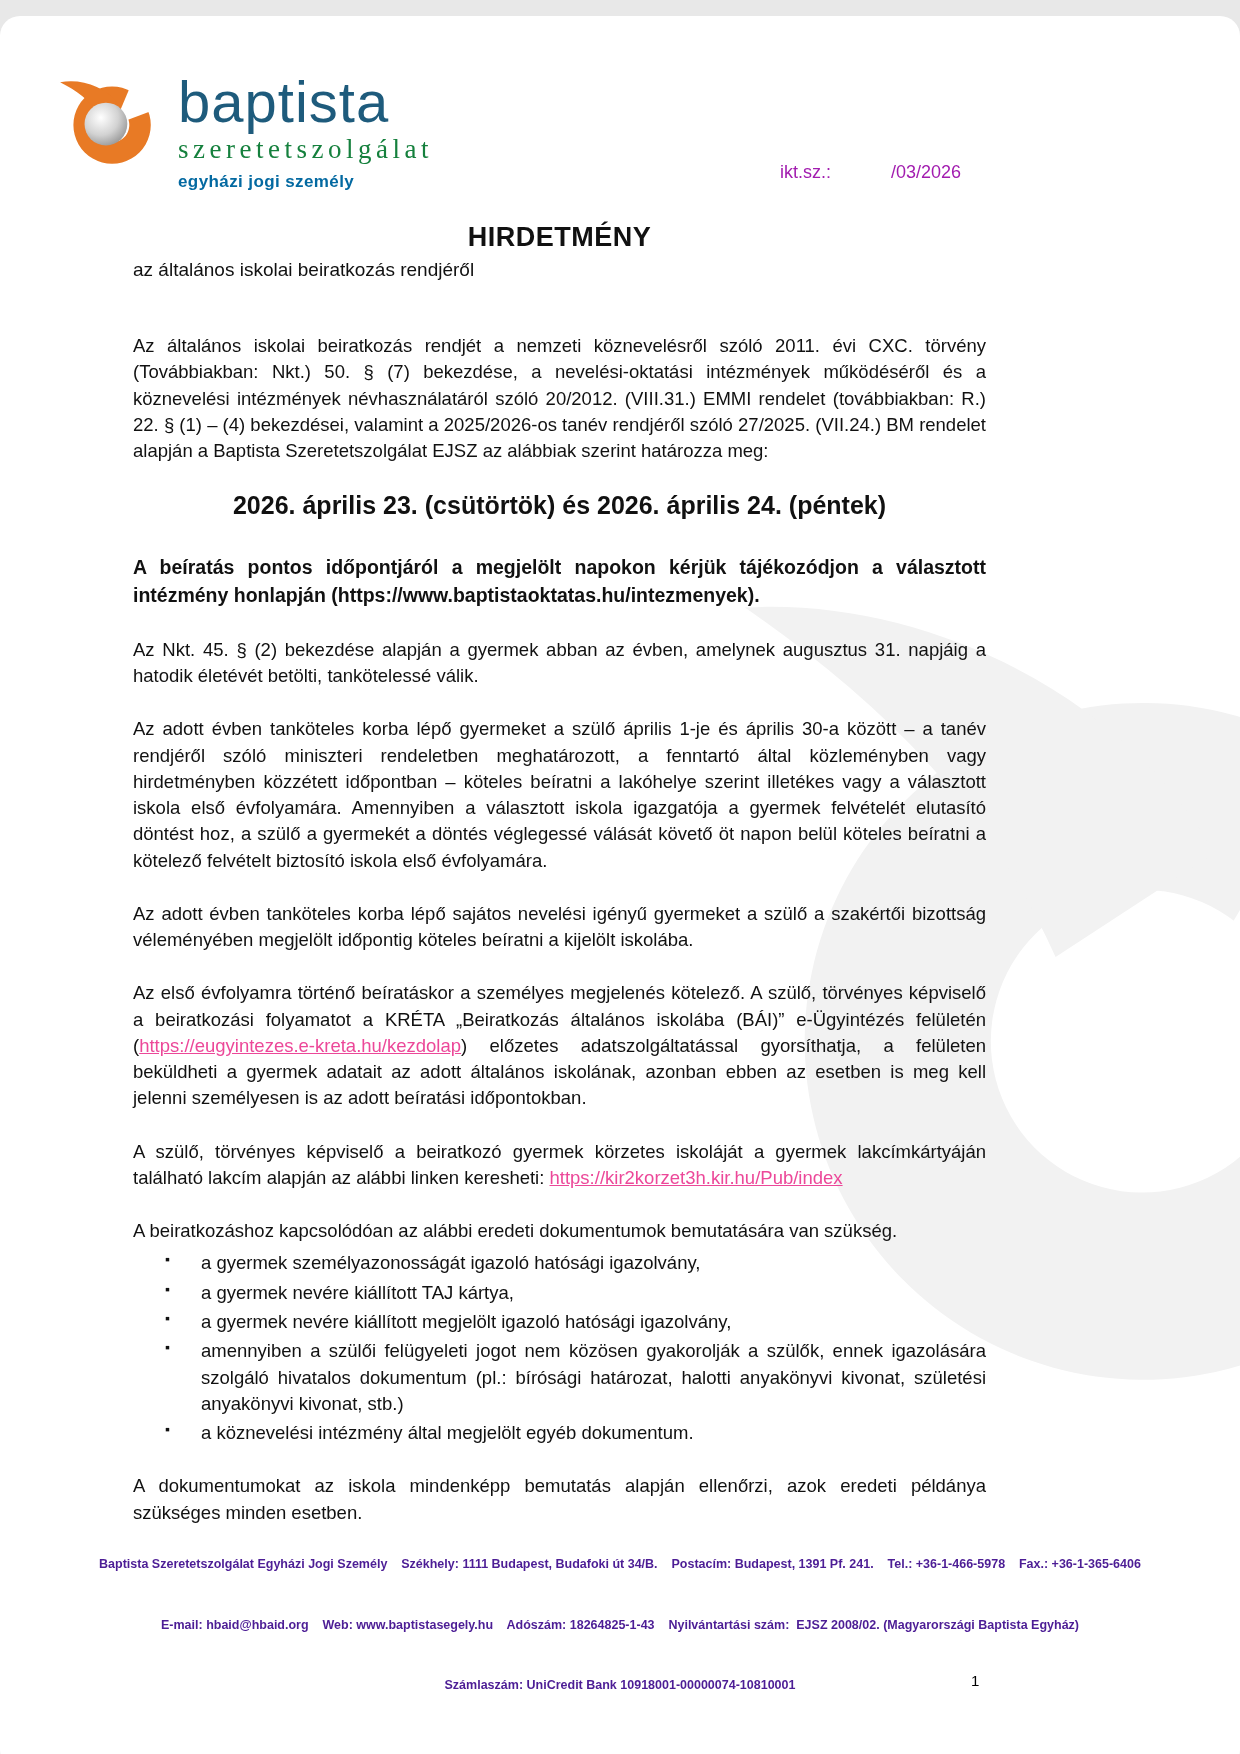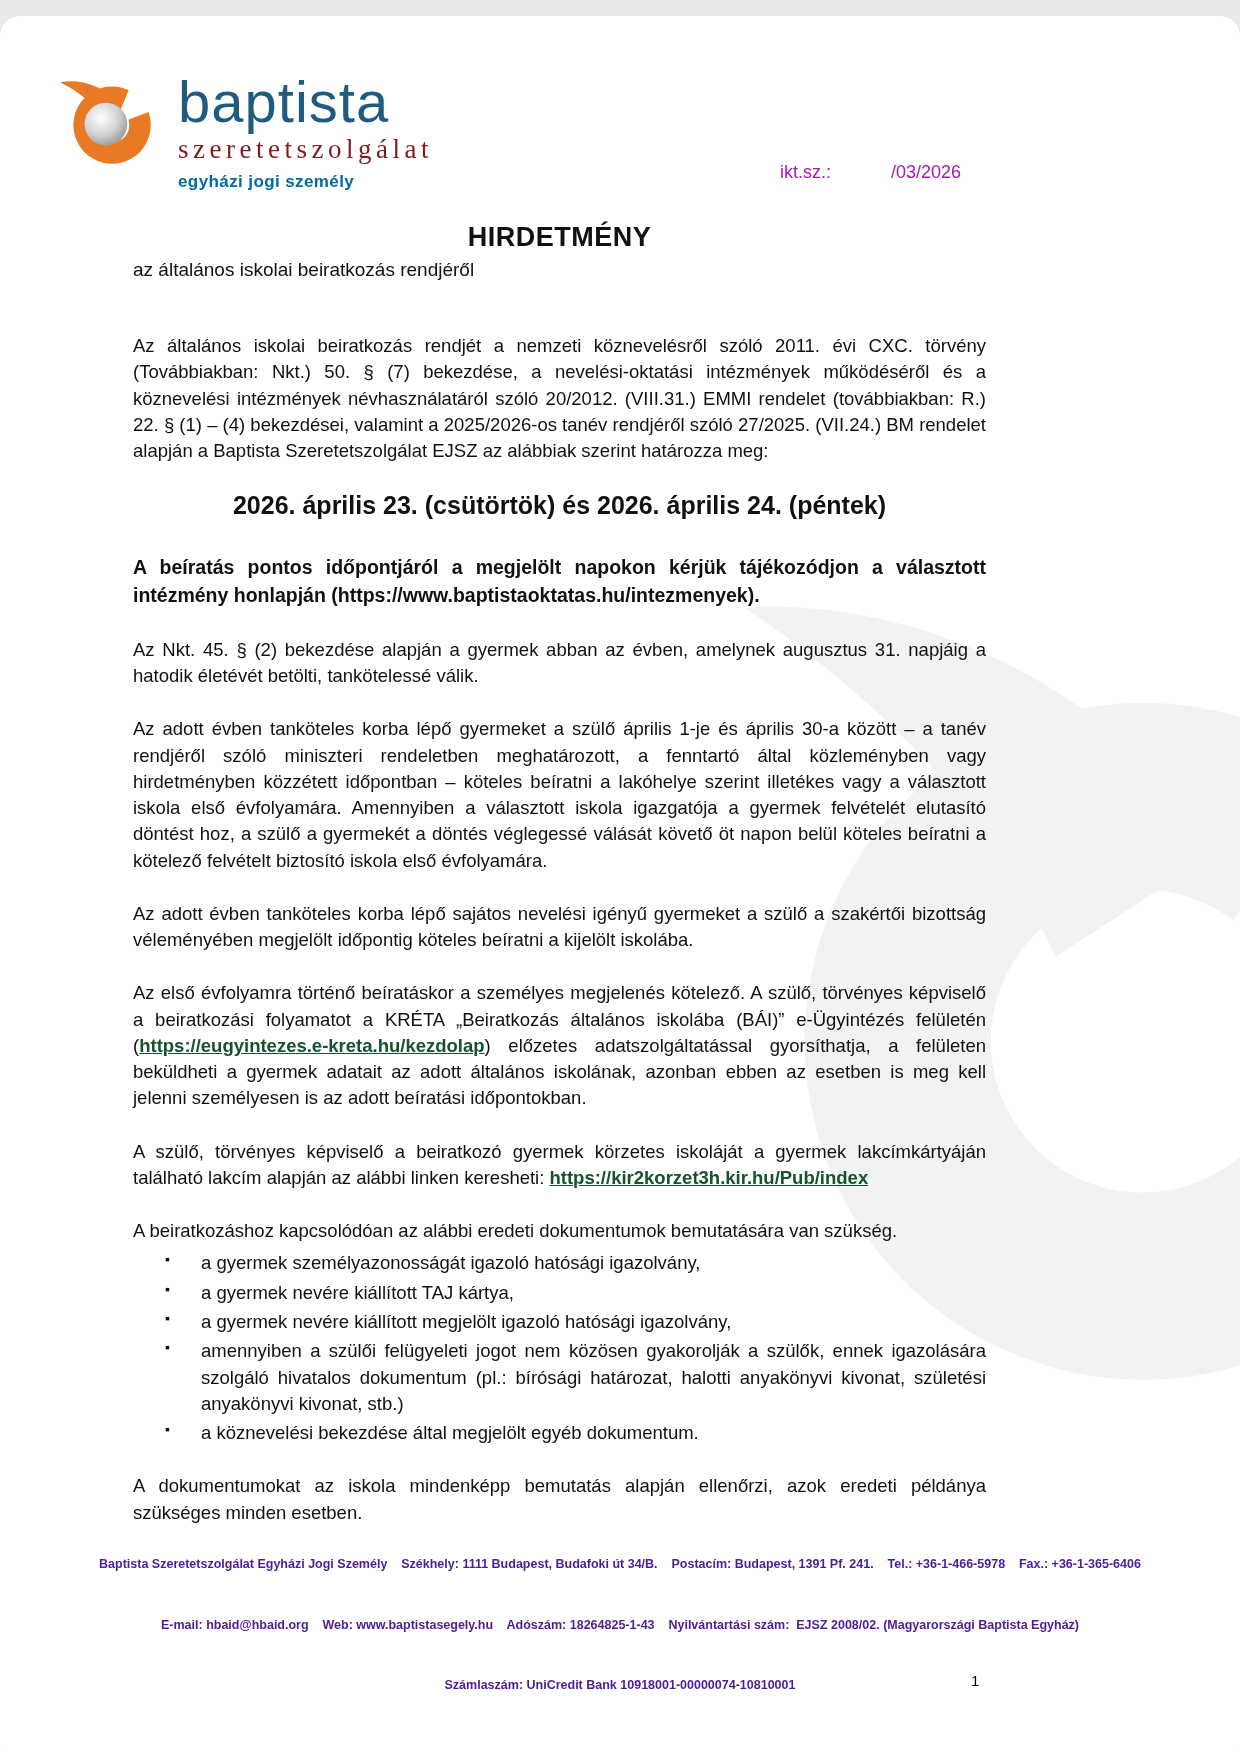--- a/index.html
+++ b/index.html
@@ -5,32 +5,32 @@
   html,body { margin:0; padding:0; background:#e8e8e8; }
   .page {
     position:relative; width:1240px; height:1754px; margin:16px auto;
     background:#ffffff; overflow:hidden;
     font-family:"Liberation Sans", sans-serif; color:#111;border-radius:20px;
   }
   
   .logo { position:absolute; top:56px; left:54px; display:flex; gap:12px; z-index:2; }
   .logo-text { display:flex; flex-direction:column; }
   .logo-word { font-size:58px; line-height:1.02; font-weight:400; color:#1e5b7c; letter-spacing:1px; }
-  .logo-sub  { font-family:"Liberation Serif", serif; font-size:27px; letter-spacing:4.5px; color:#7f1d1d; margin-top:3px; }
+  .logo-sub  { font-family:"Liberation Serif", serif; font-size:27px; letter-spacing:4.5px; color:#15803d; margin-top:3px; }
   .logo-tag  { font-size:17px; font-weight:700; color:#0369a1; letter-spacing:0.4px; margin-top:7px; }
   
   .ref { position:absolute; top:146px; left:780px; display:flex; gap:60px; font-size:18px; color:#a21caf; z-index:2; }
   
   .content { position:absolute; left:133px; top:206px; width:853px; z-index:1; }
   .doc-title { text-align:center; font-size:27px; font-weight:700; letter-spacing:0.5px; margin:0 0 6px; }
   .doc-subtitle { text-align:left; font-size:19px; font-weight:400; margin:0 0 52px; }
   .para { font-size:18.5px; line-height:1.42; text-align:justify; margin:0 0 27px; }
   .date-heading { text-align:center; font-size:25px; font-weight:700; margin:14px 0 34px; }
   .bold-notice { font-weight:700; font-size:19.5px; }
-  .doclink { color:#14532d; text-decoration:underline;font-weight:bold; }
+  .doclink { color:#ec4899; text-decoration:underline; }
   ul.docs { margin:2px 0 27px 30px; padding:0; list-style:none; }
   ul.docs li { position:relative; padding-left:38px; font-size:18.5px; line-height:1.42; text-align:justify; margin-bottom:3px; }
   ul.docs li::before { content:"▪"; position:absolute; left:2px; top:0px; font-size:14px; color:#111; }
   
   .footer { position:absolute; left:0; right:0; bottom:34px; text-align:center;
             color:#4c1d95; font-size:12.5px; line-height:1.62; font-weight:600;
             white-space:pre-wrap; z-index:1; }
   .page-number { position:absolute; left:971px; top:1656px; font-size:15px; color:#000; z-index:3; }
   
   .watermark { position:absolute; left:640px; top:560px; z-index:0; transform:rotate(8deg); }
@@ -93,21 +93,21 @@
 
     <p class="para"><span>A szülő, törvényes képviselő a beiratkozó gyermek körzetes iskoláját a gyermek lakcímkártyáján található lakcím alapján az alábbi linken keresheti:  </span><a href="#" class="doclink">https://kir2korzet3h.kir.hu/Pub/index</a></p>
 
     <p class="para" style="margin-bottom:6px;">A beiratkozáshoz kapcsolódóan az alábbi eredeti dokumentumok bemutatására van szükség.</p>
 
     <ul class="docs">
       <li><span>a gyermek személyazonosságát igazoló hatósági igazolvány,</span></li>
       <li><span>a gyermek nevére kiállított TAJ kártya,</span></li>
       <li><span>a gyermek nevére kiállított megjelölt igazoló hatósági igazolvány,</span></li>
       <li><span>amennyiben a szülői felügyeleti jogot nem közösen gyakorolják a szülők, ennek igazolására szolgáló hivatalos dokumentum (pl.: bírósági határozat, halotti anyakönyvi kivonat, születési anyakönyvi kivonat, stb.)</span></li>
-      <li><span>a köznevelési bekezdése által megjelölt egyéb dokumentum.</span></li>
+      <li><span>a köznevelési intézmény által megjelölt egyéb dokumentum.</span></li>
     </ul>
 
     <p class="para">A dokumentumokat az iskola mindenképp bemutatás alapján ellenőrzi, azok eredeti példánya szükséges minden esetben.</p>
   </div>
 
   <div class="footer">
     <div>Baptista Szeretetszolgálat Egyházi Jogi Személy    Székhely: 1111 Budapest, Budafoki út 34/B.    Postacím: Budapest, 1391 Pf. 241.    Tel.: +36-1-466-5978    Fax.: +36-1-365-6406</div>
     <div>E-mail: hbaid@hbaid.org    Web: www.baptistasegely.hu    Adószám: 18264825-1-43    Nyilvántartási szám:  EJSZ 2008/02. (Magyarországi Baptista Egyház)</div>
     <div>Számlaszám: UniCredit Bank 10918001-00000074-10810001</div>
   </div>

